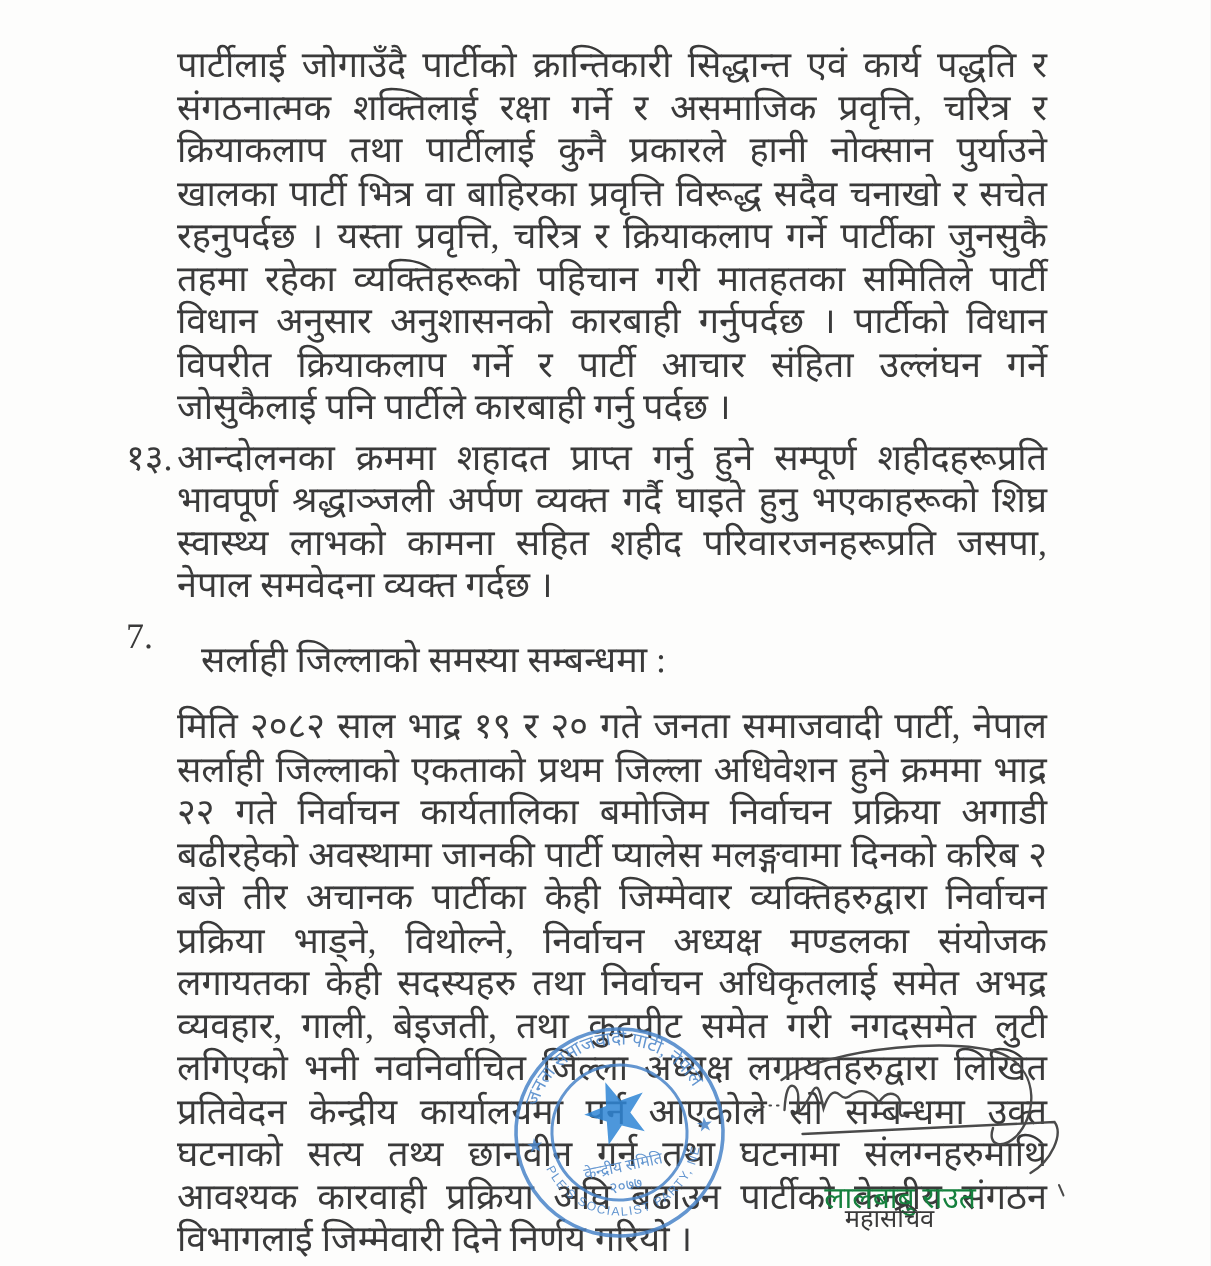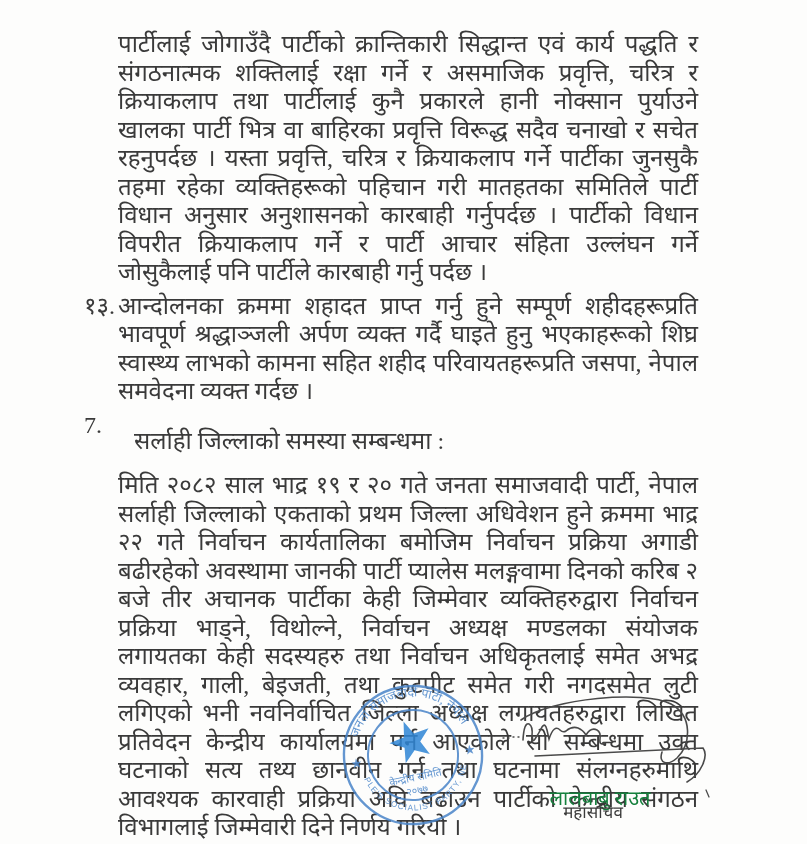--- a/index.html
+++ b/index.html
@@ -78,21 +78,21 @@
 
 <div class="page">
 
   <div class="doc-body">
 
     <p class="intro">पार्टीलाई जोगाउँदै पार्टीको क्रान्तिकारी सिद्धान्त एवं कार्य पद्धति र संगठनात्मक शक्तिलाई रक्षा गर्ने र असमाजिक प्रवृत्ति, चरित्र र क्रियाकलाप तथा पार्टीलाई कुनै प्रकारले हानी नोक्सान पुर्याउने खालका पार्टी भित्र वा बाहिरका प्रवृत्ति विरूद्ध सदैव चनाखो र सचेत रहनुपर्दछ । यस्ता प्रवृत्ति, चरित्र र क्रियाकलाप गर्ने पार्टीका जुनसुकै तहमा रहेका व्यक्तिहरूको पहिचान गरी मातहतका समितिले पार्टी विधान अनुसार अनुशासनको कारबाही गर्नुपर्दछ । पार्टीको विधान विपरीत क्रियाकलाप गर्ने र पार्टी आचार संहिता उल्लंघन गर्ने जोसुकैलाई पनि पार्टीले कारबाही गर्नु पर्दछ ।</p>
 
     <div class="list-item">
       <span class="num">१३.</span>
       <div class="item-text">
-        <p class="item-body">आन्दोलनका क्रममा शहादत प्राप्त गर्नु हुने सम्पूर्ण शहीदहरूप्रति भावपूर्ण श्रद्धाञ्जली अर्पण व्यक्त गर्दै घाइते हुनु भएकाहरूको शिघ्र स्वास्थ्य लाभको कामना सहित शहीद परिवायतहरूप्रति जसपा, नेपाल समवेदना व्यक्त गर्दछ ।</p>
+        <p class="item-body">आन्दोलनका क्रममा शहादत प्राप्त गर्नु हुने सम्पूर्ण शहीदहरूप्रति भावपूर्ण श्रद्धाञ्जली अर्पण व्यक्त गर्दै घाइते हुनु भएकाहरूको शिघ्र स्वास्थ्य लाभको कामना सहित शहीद परिवारजनहरूप्रति जसपा, नेपाल समवेदना व्यक्त गर्दछ ।</p>
       </div>
     </div>
 
     <div class="list-item">
       <span class="num">7.</span>
       <div class="item-text">
         <p class="item-heading">सर्लाही जिल्लाको समस्या सम्बन्धमा :</p>
         <p class="item-body">मिति २०८२ साल भाद्र १९ र २० गते जनता समाजवादी पार्टी, नेपाल सर्लाही जिल्लाको एकताको प्रथम जिल्ला अधिवेशन हुने क्रममा भाद्र २२ गते निर्वाचन कार्यतालिका बमोजिम निर्वाचन प्रक्रिया अगाडी बढीरहेको अवस्थामा जानकी पार्टी प्यालेस मलङ्गवामा दिनको करिब २ बजे तीर अचानक पार्टीका केही जिम्मेवार व्यक्तिहरुद्वारा निर्वाचन प्रक्रिया भाड्ने, विथोल्ने, निर्वाचन अध्यक्ष मण्डलका संयोजक लगायतका केही सदस्यहरु तथा निर्वाचन अधिकृतलाई समेत अभद्र व्यवहार, गाली, बेइजती, तथा कुटपीट समेत गरी नगदसमेत लुटी लगिएको भनी नवनिर्वाचित जिल्ला अध्यक्ष लगायतहरुद्वारा लिखित प्रतिवेदन केन्द्रीय कार्यालयमा पर्न आएकोले सो सम्बन्धमा उक्त घटनाको सत्य तथ्य छानवीन गर्न तथा घटनामा संलग्नहरुमाथि आवश्यक कारवाही प्रक्रिया अघि बढाउन पार्टीको केन्द्रीय संगठन विभागलाई जिम्मेवारी दिने निर्णय गरियो ।</p>
       </div>
     </div>

